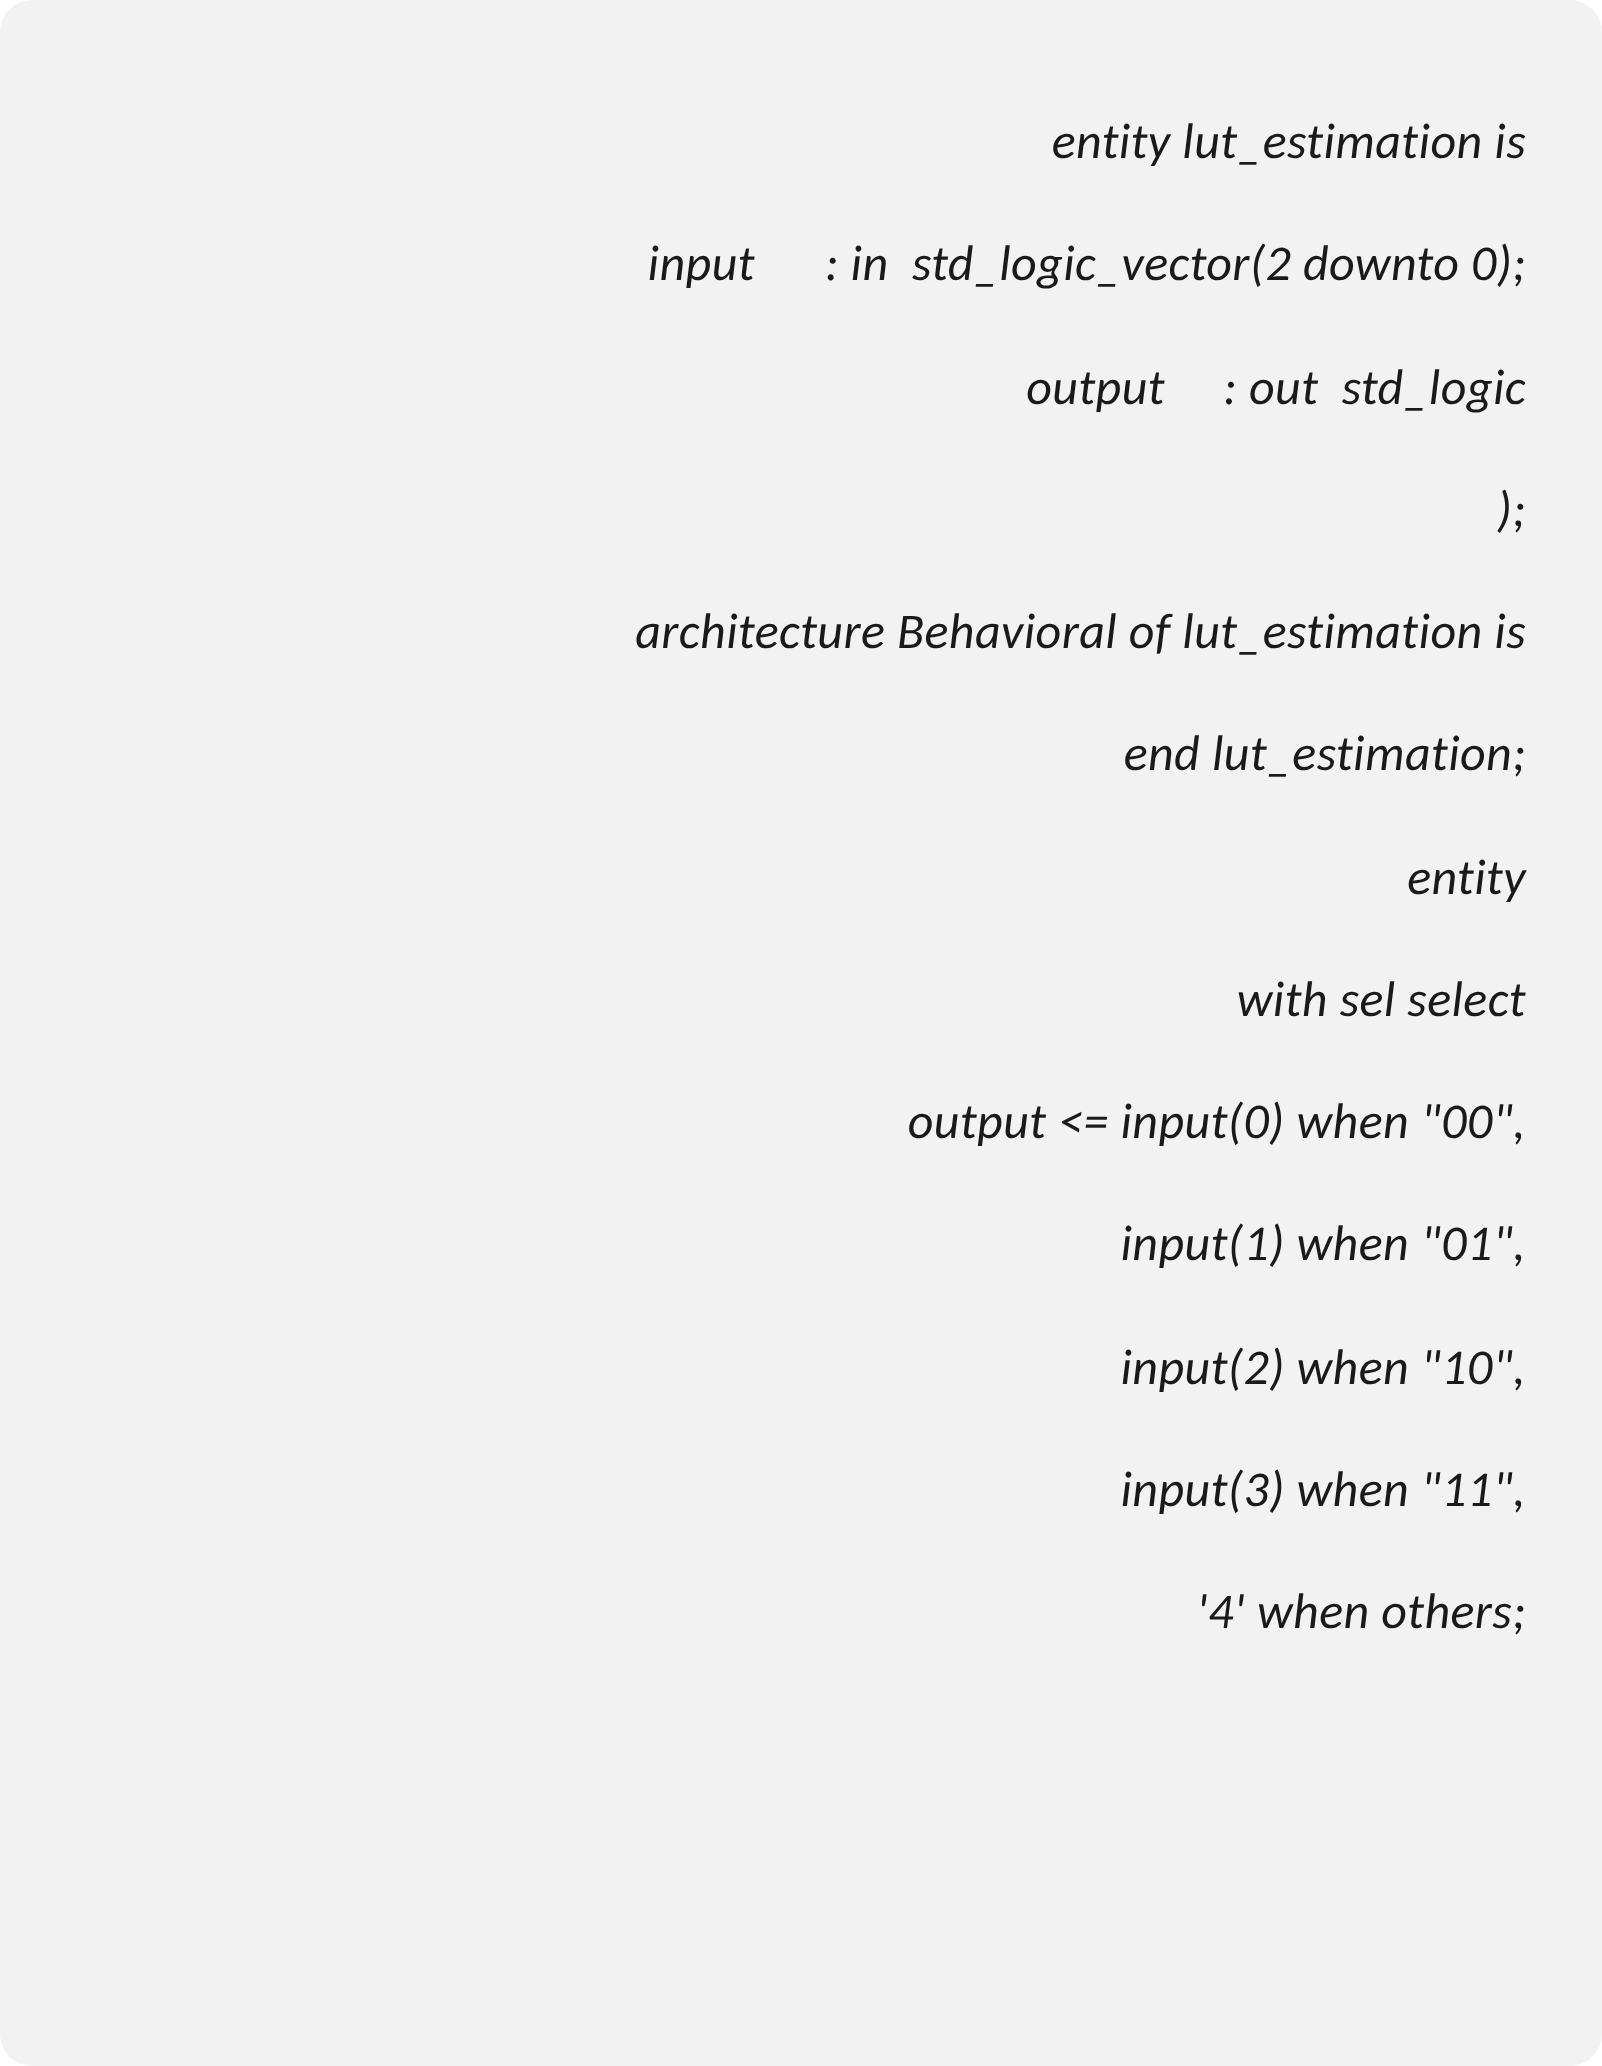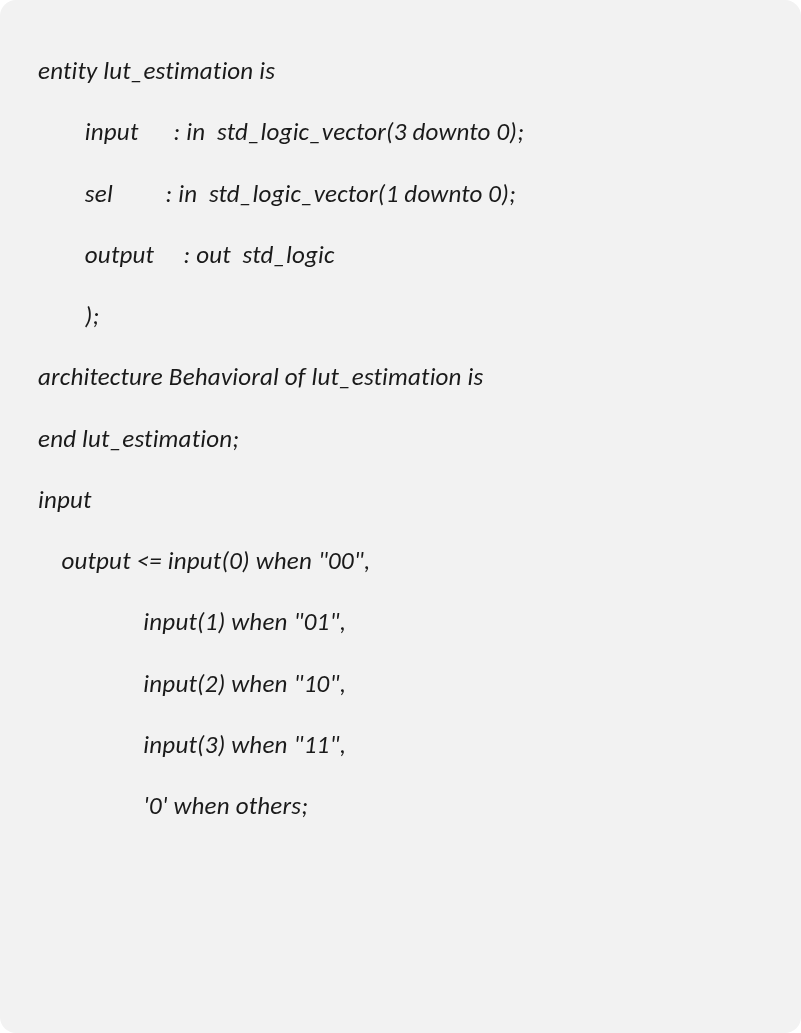--- a/index.html
+++ b/index.html
@@ -1,18 +1,19 @@
 <!DOCTYPE html>
 <html><head>
   <meta charset="utf-8">
   <style>
     * {
       margin: 0;
       padding: 0;
       box-sizing: border-box;
+      text-align: right;
     }
     body {
       width: 801px;
       height: 1033px;
       background: #ffffff;
       display: flex;
       align-items: center;
       justify-content: center;
     }
     .code-container {
@@ -30,25 +31,25 @@
     .line {
       white-space: pre;
       letter-spacing: 0.2px;
     }
   </style>
 </head>
 <body>
 
 <div class="code-container">
   <div class="line">entity lut_estimation is</div>
-  <div class="line">        input      : in  std_logic_vector(3 downto 0);</div>
-  <div class="line">        sel         : in  std_logic_vector(1 downto 0);</div>
+  <div class="line">        input      : in  std_logic_vector(2 downto 0);</div>
   <div class="line">        output     : out  std_logic</div>
   <div class="line">        );</div>
   <div class="line">architecture Behavioral of lut_estimation is</div>
   <div class="line">end lut_estimation;</div>
-  <div class="line">input</div>
+  <div class="line">entity</div>
+  <div class="line">    with sel select</div>
   <div class="line">    output &lt;= input(0) when "00",</div>
   <div class="line">                  input(1) when "01",</div>
   <div class="line">                  input(2) when "10",</div>
   <div class="line">                  input(3) when "11",</div>
-  <div class="line">                  '0' when others;</div>
+  <div class="line">                  '4' when others;</div>
 </div>
 
 </body></html>

